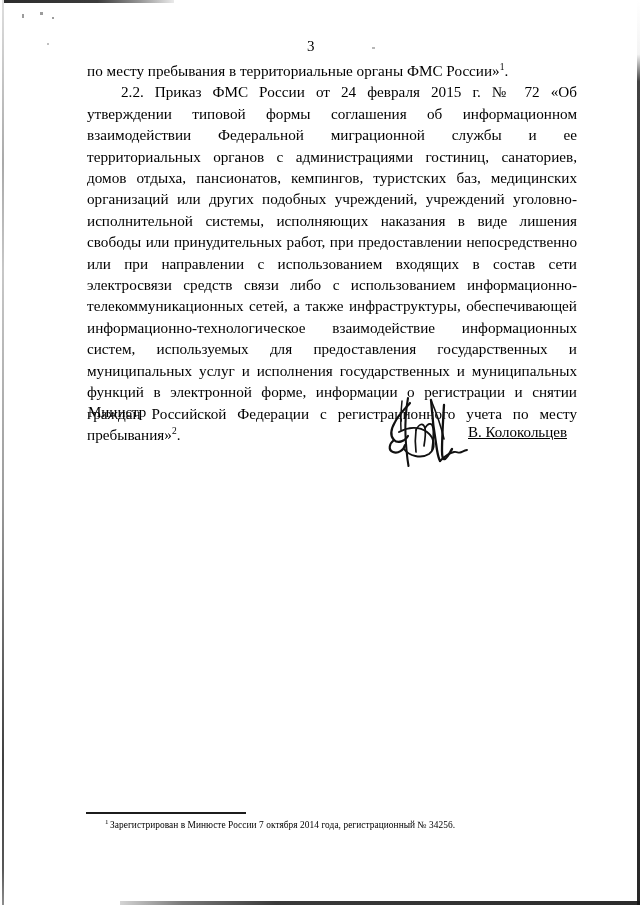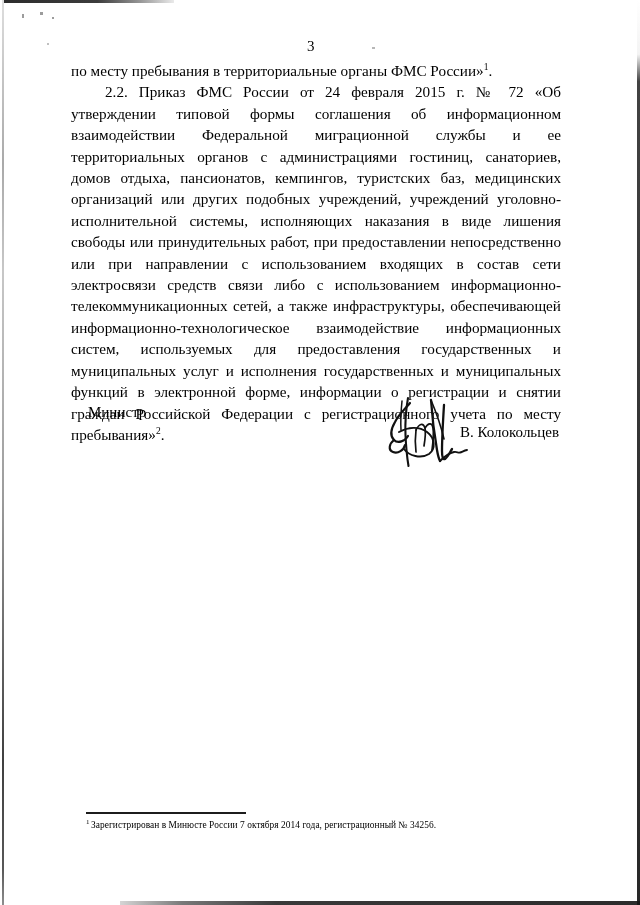--- a/index.html
+++ b/index.html
@@ -66,21 +66,21 @@
     top: 38px;
     text-align: center;
     font-size: 15px;
     letter-spacing: .5px;
     transform: translateX(-9px);
   }
 
   
   .body-block {
     position: absolute;
-    left: 71px;
+    left: 87px;
     top: 60px;
     width: 490px;
     font-size: 15.2px;
     line-height: 21.4px;
     text-align: justify;
     text-justify: inter-word;
   }
   .para {
     margin: 0;
     text-align: justify;
@@ -107,23 +107,24 @@
     position: relative;
     display: flex;
     align-items: flex-start;
   }
   .sig-title-lines {
     width: 290px;
   }
   .sig-title-lines div { white-space: nowrap; }
   .sig-name {
     position: absolute;
-    left: 372px;
+    left: 380px;
     top: 20px;
     white-space: nowrap;
+    text-decoration: underline;
   }
   .signature-mark {
     position: absolute;
     left: 298px;
     top: -7px;
     width: 86px;
     height: 74px;
   }
   .signature-mark svg { display: block; }
 
@@ -138,20 +139,21 @@
     width: 160px;
     height: 2px;
     background: #1c1c1c;
     margin-bottom: 5px;
   }
   .footnote {
     font-size: 9.4px;
     line-height: 13px;
     white-space: nowrap;
     letter-spacing: .05px;
+    margin-left: 19px;
   }
   .footnote .fn-marker {
     font-size: 7px;
     vertical-align: super;
     line-height: 0;
     margin-right: 1.5px;
   }
 </style>
 </head>
 <body>

